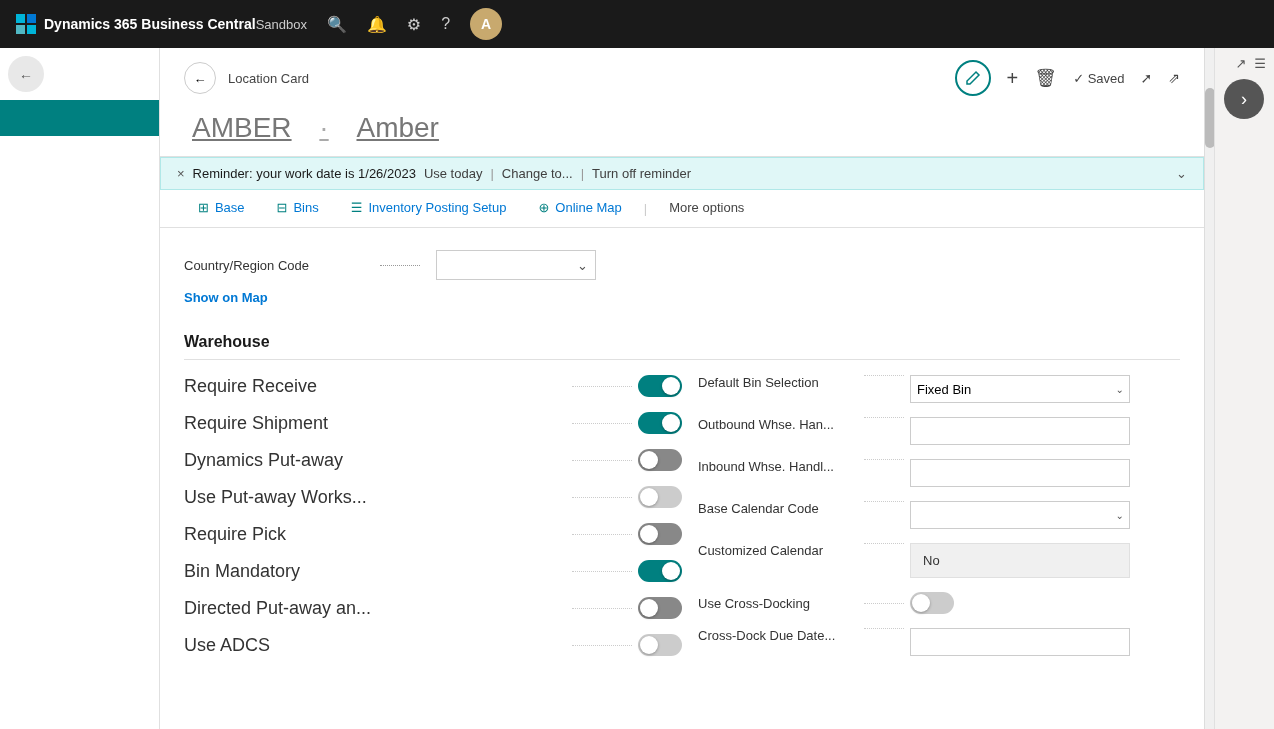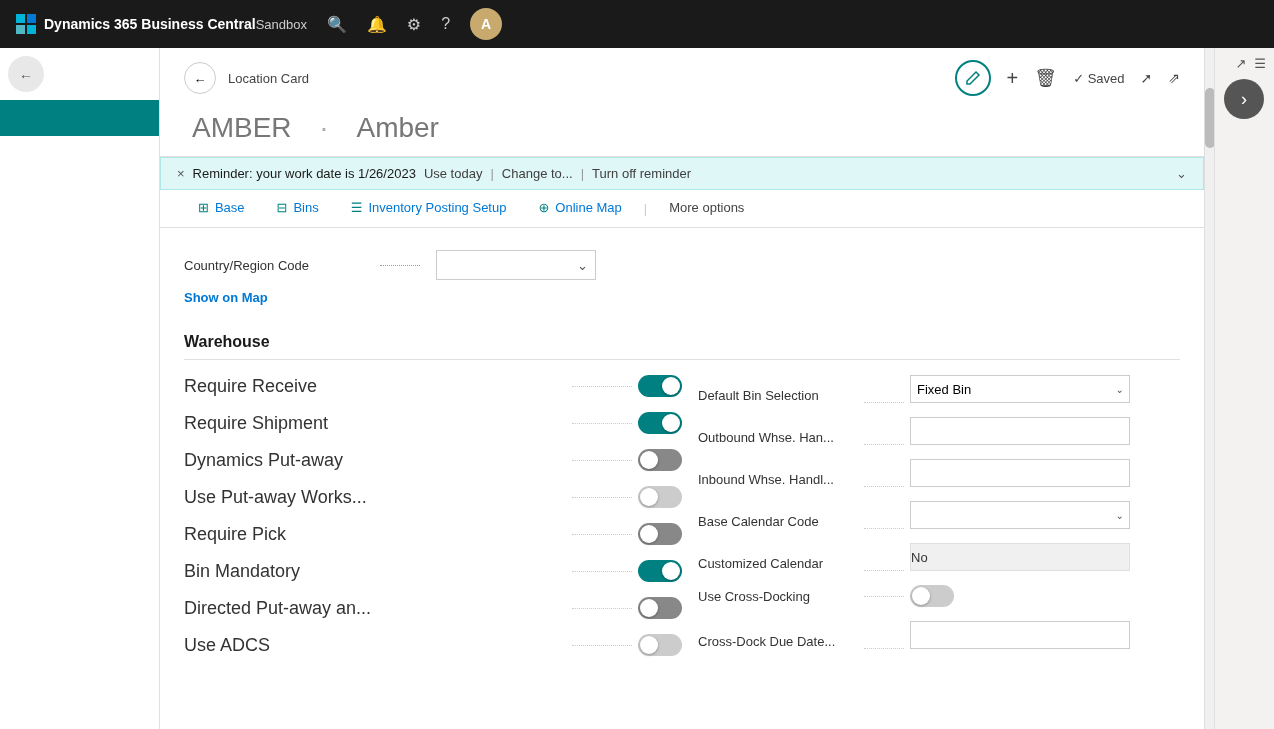--- a/index.html
+++ b/index.html
@@ -92,21 +92,21 @@
       display: flex; align-items: center;
     }
     .saved-label { font-size: 13px; color: #444; display: flex; align-items: center; gap: 4px; }
 
     .card-title {
       font-size: 28px;
       font-weight: 300;
       color: #1a1a1a;
       padding: 8px 0 12px 0;
     }
-    .card-title span { color: #777; margin: 0 8px; }
+    .card-title span { color: #777; margin: 0 8px; text-decoration: underline; }
 
     
     .reminder-banner {
       background: #e0f7f7;
       border: 1px solid #b0e8e8;
       padding: 8px 16px;
       display: flex;
       align-items: center;
       justify-content: space-between;
       font-size: 13px;
@@ -262,21 +262,21 @@
       transition: left 0.2s;
       box-shadow: 0 1px 3px rgba(0,0,0,0.3);
     }
     .toggle-track.on .toggle-thumb { left: 24px; }
     .toggle-track.partial { background: #888; }
     .toggle-track.partial .toggle-thumb { left: 2px; }
 
     
     .right-field-row {
       display: flex;
-      align-items: flex-end;
+      align-items: flex-start;
       padding: 7px 0 7px 16px;
     }
     .right-field-label {
       font-size: 13px;
       color: #333;
       min-width: 160px;
       white-space: nowrap;
       overflow: hidden;
       text-overflow: ellipsis;
     }
@@ -317,23 +317,23 @@
     .right-field-select-arrow {
       position: absolute;
       right: 6px;
       color: #555;
       pointer-events: none;
       font-size: 10px;
     }
     .right-field-readonly {
       background: #f0f0f0;
       border: 1px solid #e0e0e0;
-      height: 28px;
+      height: 35px;
       min-width: 200px;
-      padding: 0 0;
+      padding: 0 12px;
       font-size: 13px;
       color: #333;
       display: flex;
       align-items: center;
       flex: 1;
       max-width: 220px;
     }
 
     
     .right-toggle-row {

